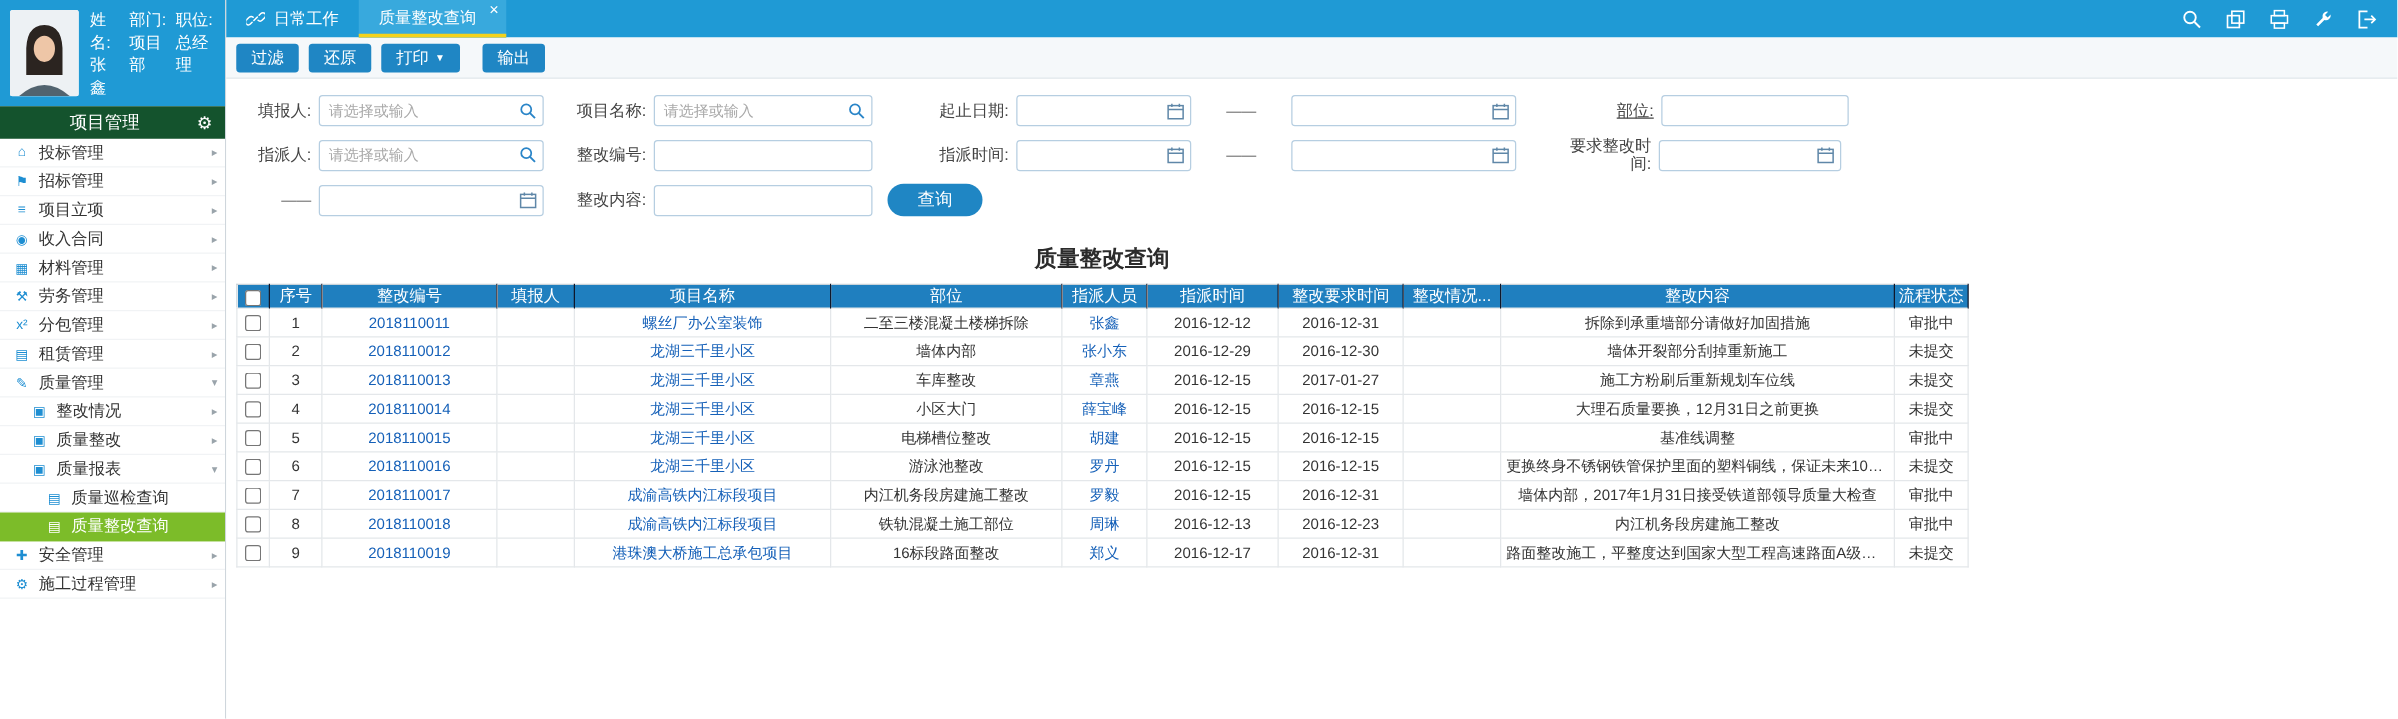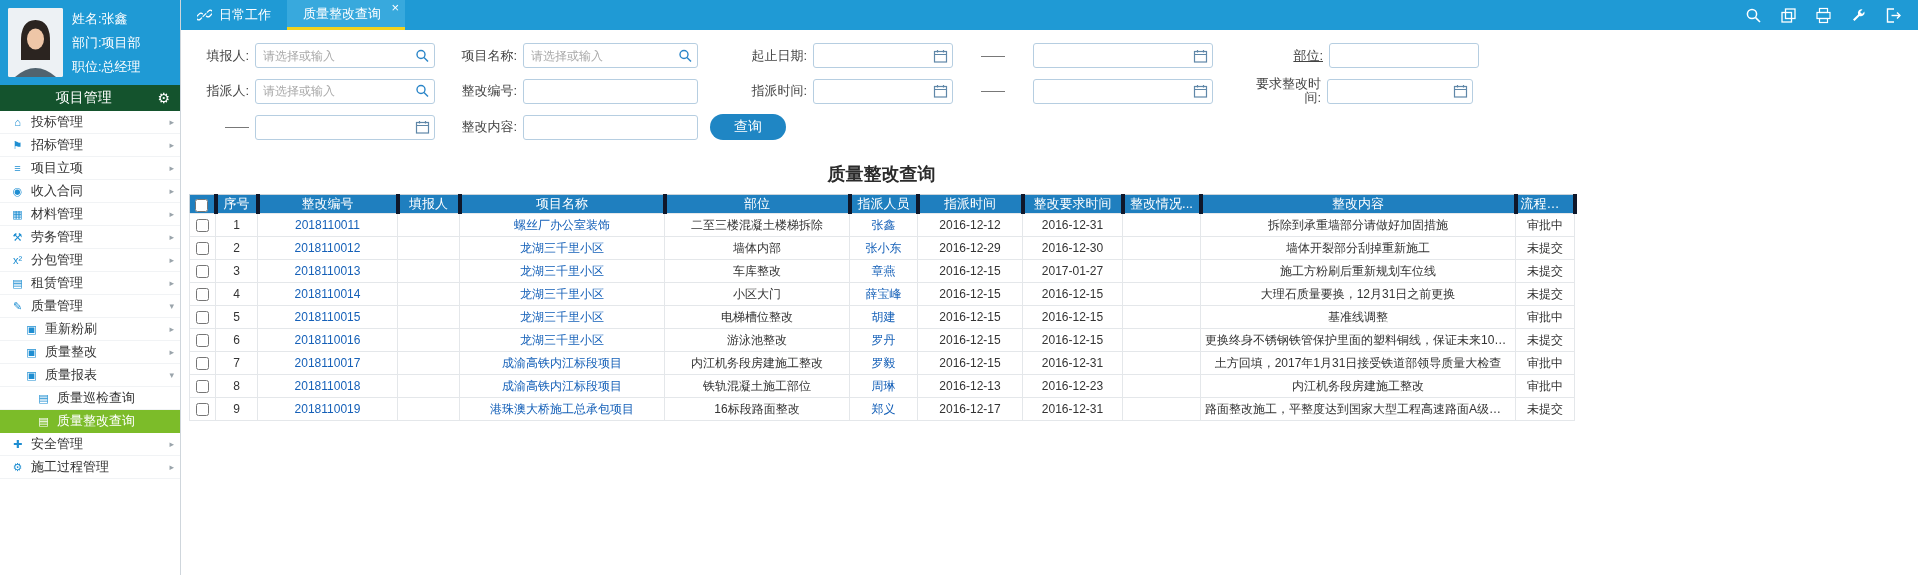--- a/index.html
+++ b/index.html
@@ -4,21 +4,21 @@
 <style>
   * { margin:0; padding:0; box-sizing:border-box; }
   html,body { width:1918px; height:575px; overflow:hidden; }
   body { font-family:"Liberation Sans","DejaVu Sans",sans-serif; font-size:13px; color:#333; background:#fff; }
   .app { display:flex; width:1918px; height:575px; }
 
   
   .sidebar { width:181px; flex:none; background:#fff; border-right:1px solid #cfd6dc; display:flex; flex-direction:column; }
   .user-panel { background:#1f9ad5; color:#fff; height:85px; display:flex; gap:9px; padding:8px; align-items:center; }
   .avatar { width:55px; height:69px; flex:none; background:#fff; border-radius:2px; overflow:hidden; }
-  .user-info { display:flex; flex-direction:column; gap:6px; font-size:13px; }
+  .user-info { display:flex; gap:6px; font-size:13px; }
   .section-header { background:#14532d; color:#fff; height:26px; display:flex; align-items:center; padding:0 10px; font-size:14px;text-align:center; }
   .section-header .sec-title { flex:1; }
   .section-header .gear { font-size:14px; cursor:pointer; }
   .menu { flex:1; overflow:hidden; }
   .mi { height:23px; display:flex; align-items:center; gap:6px; padding:0 6px 0 10px; border-bottom:1px solid #f1f3f5; cursor:pointer; color:#333; }
   .mi .ic { color:#1e8ed2; width:15px; flex:none; text-align:center; font-size:11px; }
   .mi .lbl { flex:1; font-size:13px; white-space:nowrap; overflow:hidden; }
   .mi .arr { color:#9aa4ab; font-size:9px; flex:none; }
   .mi.lvl1 { padding-left:24px; }
   .mi.lvl2 { padding-left:36px; }
@@ -54,21 +54,21 @@
   .ibox input::placeholder { color:#a9a9a9; }
   .iw180 { width:180px; } .iw175 { width:175px; } .iw140 { width:140px; } .iw150 { width:150px; } .iw146 { width:146px; }
   .in-ic { position:absolute; right:5px; top:50%; transform:translateY(-50%); width:15px; height:15px; cursor:pointer; display:flex; }
   .dash { color:#666; font-size:12px; flex:none; width:30px; text-align:center; }
   .dash-lead { width:60px; text-align:right; margin-right:6px; color:#666; font-size:12px; flex:none; }
   .qbtn { background:#1f86c4; color:#fff; border:none; border-radius:13px; height:26px; width:76px; font-size:14px; margin-left:12px; cursor:pointer; font-family:inherit; }
 
   .table-area { flex:1; padding:0 8px; position:relative; }
   .table-title { width:1385px; text-align:center; font-size:18px; font-weight:bold; color:#2b2b2b; margin:12px 0 8px; }
   table { border-collapse:collapse; table-layout:fixed; width:1385px; font-size:12px; background:#fff; border:1px solid #c9d3da; }
-  th { background:#1f7fbf; color:#fff; height:16px; font-weight:normal; font-size:13px; border-right:4px solid #0f172a; white-space:nowrap; overflow:hidden; text-overflow:ellipsis; padding:0 3px; }
+  th { background:#1f7fbf; color:#fff; height:16px; font-weight:normal; font-size:13px; border-right:1px solid #0f172a; white-space:nowrap; overflow:hidden; text-overflow:ellipsis; padding:0 3px; }
   td { height:23px; border:1px solid #e4e7ea; text-align:center; padding:0 4px; white-space:nowrap; overflow:hidden; text-overflow:ellipsis; color:#333; }
   td a { color:#1560b8; cursor:pointer; }
   input[type=checkbox] { width:13px; height:13px; cursor:pointer; vertical-align:middle; }
 </style>
 </head>
 <body>
 
 <div class="app">
 
   <aside class="sidebar">
@@ -132,21 +132,21 @@
       <span class="lbl">租赁管理</span>
       <span class="arr">▸</span>
     </div>
         <div class="mi lvl0">
       <span class="ic">✎</span>
       <span class="lbl">质量管理</span>
       <span class="arr">▾</span>
     </div>
         <div class="mi lvl1">
       <span class="ic">▣</span>
-      <span class="lbl">重新粉刷</span>
+      <span class="lbl">整改情况</span>
       <span class="arr">▸</span>
     </div>
         <div class="mi lvl1">
       <span class="ic">▣</span>
       <span class="lbl">质量整改</span>
       <span class="arr">▸</span>
     </div>
         <div class="mi lvl1">
       <span class="ic">▣</span>
       <span class="lbl">质量报表</span>
@@ -218,20 +218,29 @@
         <span class="tb-ic">
           <svg viewBox="0 0 17 17">
               <path d="M9 2H2.5v13H9" fill="none" stroke="#fff" stroke-width="1.4"></path>
               <line x1="6.5" y1="8.5" x2="15" y2="8.5" stroke="#fff" stroke-width="1.4"></line>
               <polyline points="12,5.5 15,8.5 12,11.5" fill="none" stroke="#fff" stroke-width="1.4"></polyline>
             </svg>
         </span>
       </div>
     </div>
 
+    <div class="toolbar">
+      <button class="tbtn">过滤</button>
+      <button class="tbtn">还原</button>
+      <button class="tbtn">
+        <span>打印</span>
+        <span class="caret">▼</span>
+      </button>
+      <button class="tbtn gap">输出</button>
+    </div>
 
     <div class="filter">
       <div class="frow">
         <label class="flabel w60">填报人:</label>
         <span class="ibox iw180">
           <input placeholder="请选择或输入" style="">
           <span class="in-ic">
               <svg viewBox="0 0 15 15">
                 <circle cx="6" cy="6" r="4" fill="none" stroke="#2a85c8" stroke-width="1.4"></circle>
                 <line x1="9" y1="9" x2="13" y2="13" stroke="#2a85c8" stroke-width="1.5"></line>
@@ -474,21 +483,21 @@
     <td><input type="checkbox" style=""></td>
     <td>7</td>
     <td><a>2018110017</a></td>
     <td></td>
     <td><a>成渝高铁内江标段项目</a></td>
     <td>内江机务段房建施工整改</td>
     <td><a>罗毅</a></td>
     <td>2016-12-15</td>
     <td>2016-12-31</td>
     <td></td>
-    <td>土方回填，2017年1月31日接受铁道部领导质量大检查</td>
+    <td>墙体内部，2017年1月31日接受铁道部领导质量大检查</td>
     <td>审批中</td>
   </tr>
             <tr>
     <td><input type="checkbox" style=""></td>
     <td>8</td>
     <td><a>2018110018</a></td>
     <td></td>
     <td><a>成渝高铁内江标段项目</a></td>
     <td>铁轨混凝土施工部位</td>
     <td><a>周琳</a></td>

